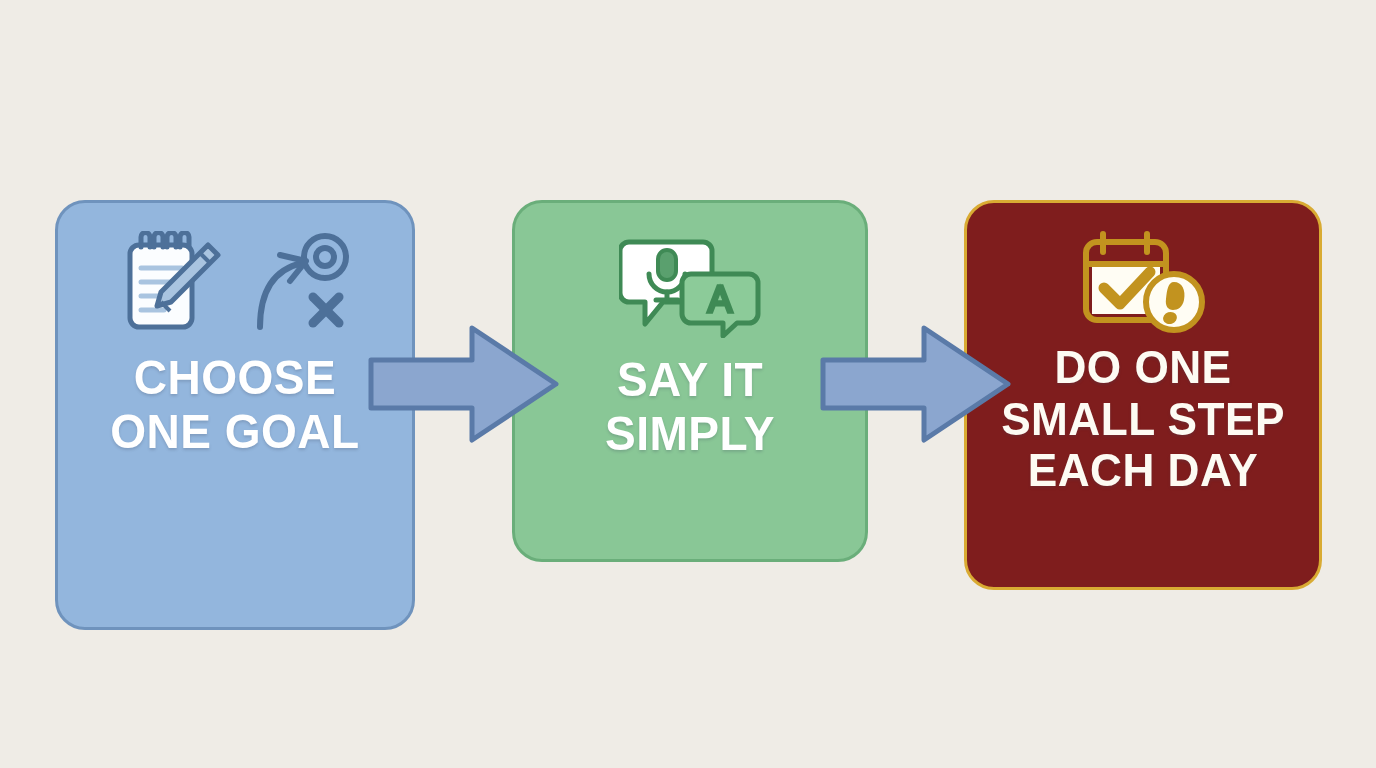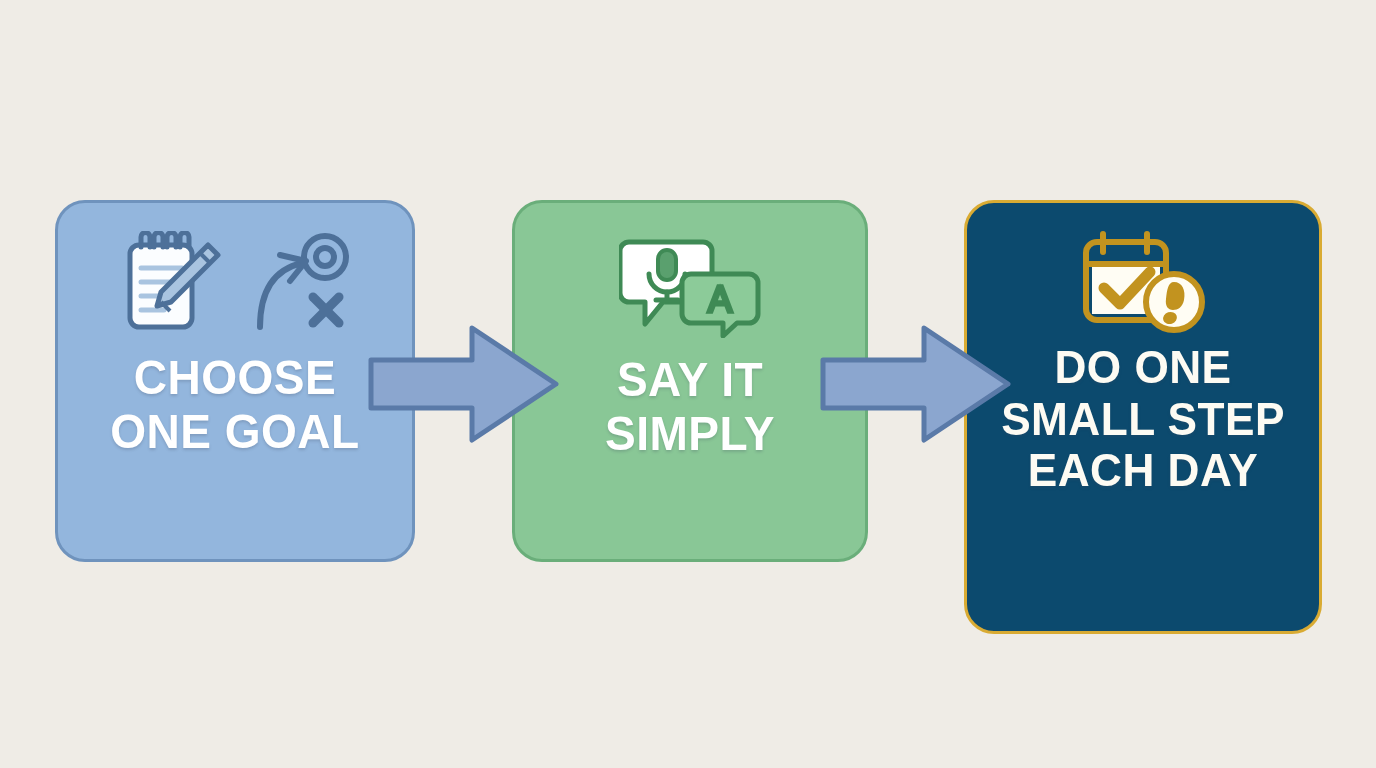--- a/index.html
+++ b/index.html
@@ -26,32 +26,32 @@
     box-sizing: border-box;
     border-radius: 30px;
     border-style: solid;
     border-width: 3px;
     display: flex;
     flex-direction: column;
     align-items: center;
     overflow: visible;
   }
   #card-1 {
-    left: 55px;  top: 200px;  width: 360px; height: 362px;
+    left: 55px;  top: 200px;  width: 360px; height: 430px;
     background: #93b6dd;
     border-color: #6f93bd;
   }
   #card-2 {
     left: 512px; top: 200px;  width: 356px; height: 362px;
     background: #89c796;
     border-color: #6aae7a;
   }
   #card-3 {
-    left: 964px; top: 200px;  width: 358px; height: 434px;
-    background: #0c4a6e;
+    left: 964px; top: 200px;  width: 358px; height: 390px;
+    background: #7f1d1d;
     border-color: #d9ab33;
   }
 
   
   .icon-row {
     position: absolute;
     top: 26px;
     left: 0;
     right: 0;
     height: 112px;

